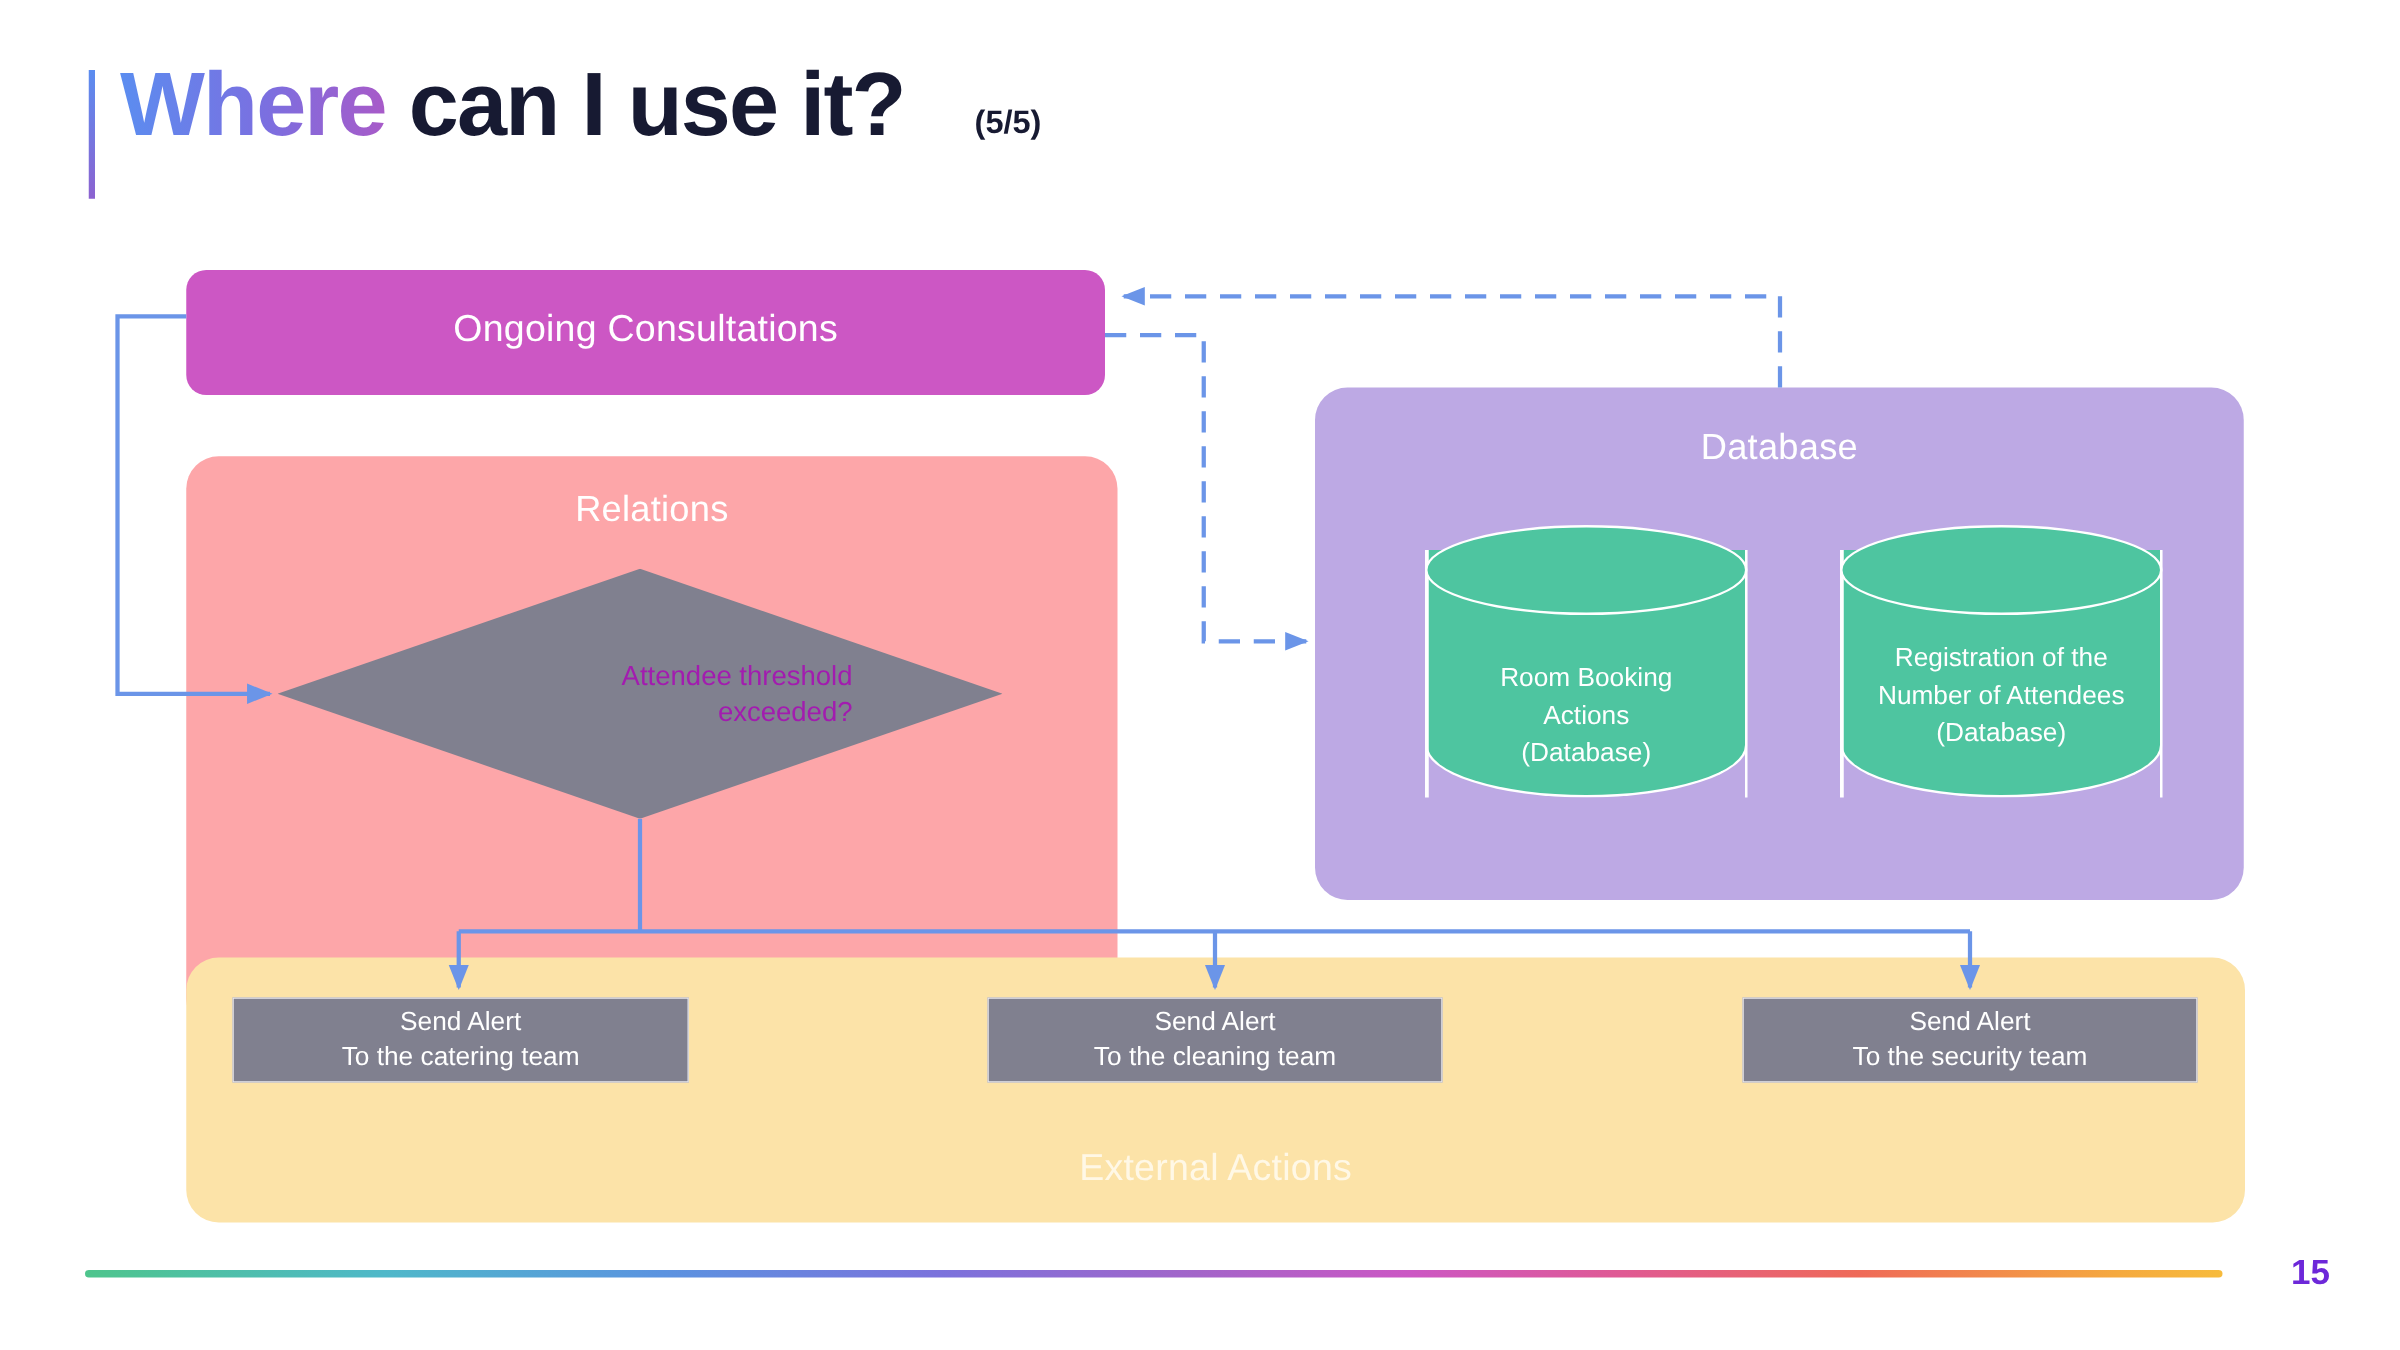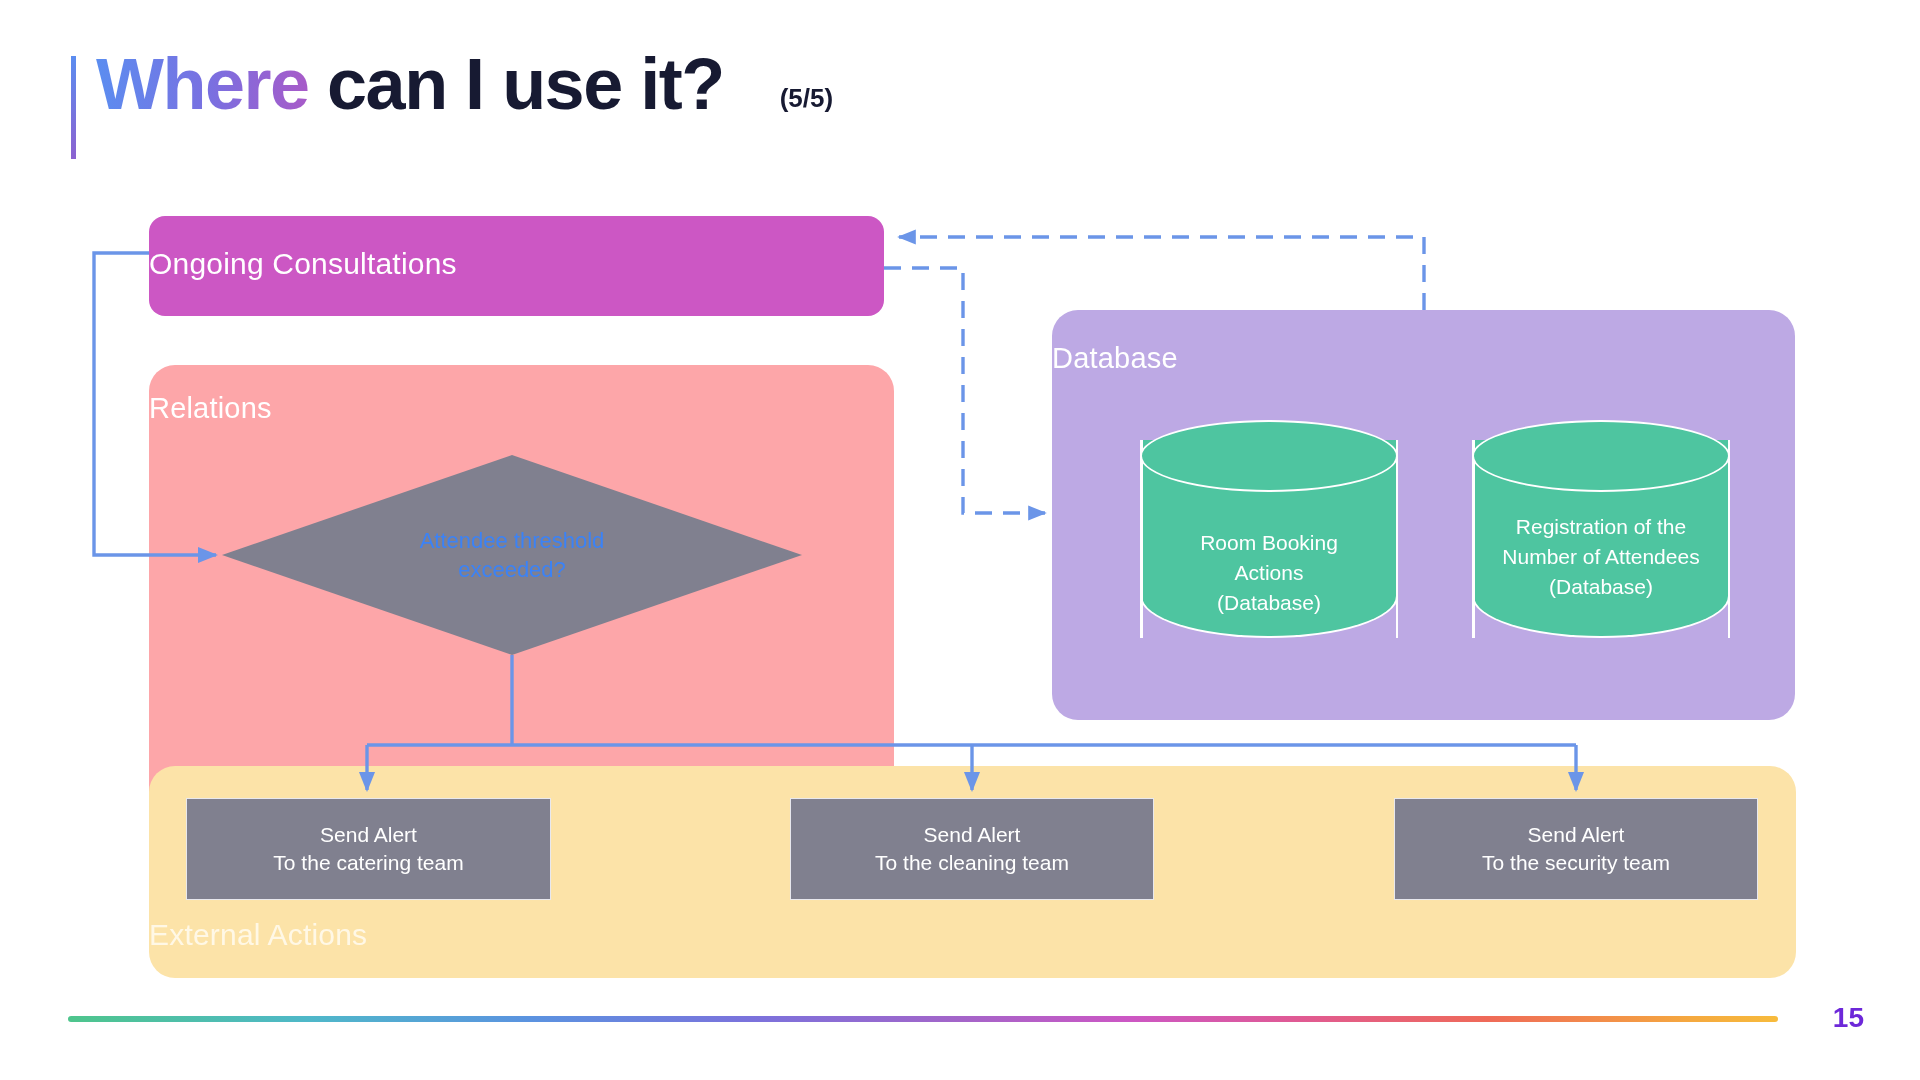--- a/index.html
+++ b/index.html
@@ -64,21 +64,21 @@
 
   
   .panel {
     position: absolute;
     border-radius: 26px;
     box-sizing: border-box;
   }
   .panel-title {
     position: absolute;
     left: 0; right: 0;
-    text-align: left;
+    text-align: center;
     color: #ffffff;
     font-size: 29px;
     font-weight: 400;
     letter-spacing: .2px;
   }
 
   
   #panel-consultations {
     left: 149px; top: 216px;
     width: 735px; height: 100px;
@@ -107,22 +107,22 @@
   #decision-diamond .dia-shape {
     position: absolute; inset: 0;
     background: #80808f;
     clip-path: polygon(50% 0%, 100% 50%, 50% 100%, 0% 50%);
   }
   #decision-diamond .dia-text {
     position: absolute;
     left: 50%; top: 50%;
     transform: translate(-50%, -50%);
     width: 340px;
-    text-align: center;
-    color: #3b82f6;
+    text-align: right;
+    color: #a21caf;
     font-size: 22px;
     line-height: 1.32;
   }
 
   
   #panel-sources {
     left: 1052px; top: 310px;
     width: 743px; height: 410px;
     background: #bda9e4;
   }
@@ -180,21 +180,21 @@
     background: #fce3a8;
   }
   #panel-external .panel-title {
     top: 152px;
     color: #fff8e6;
     font-size: 30px;
   }
 
   .action-box {
     position: absolute;
-    height: 102px;
+    height: 68px;
     background: #80808f;
     border: 1.5px solid #e8e8ee;
     box-sizing: border-box;
     display: flex;
     flex-direction: column;
     align-items: center;
     justify-content: center;
     color: #ffffff;
     font-size: 21px;
     line-height: 1.35;

